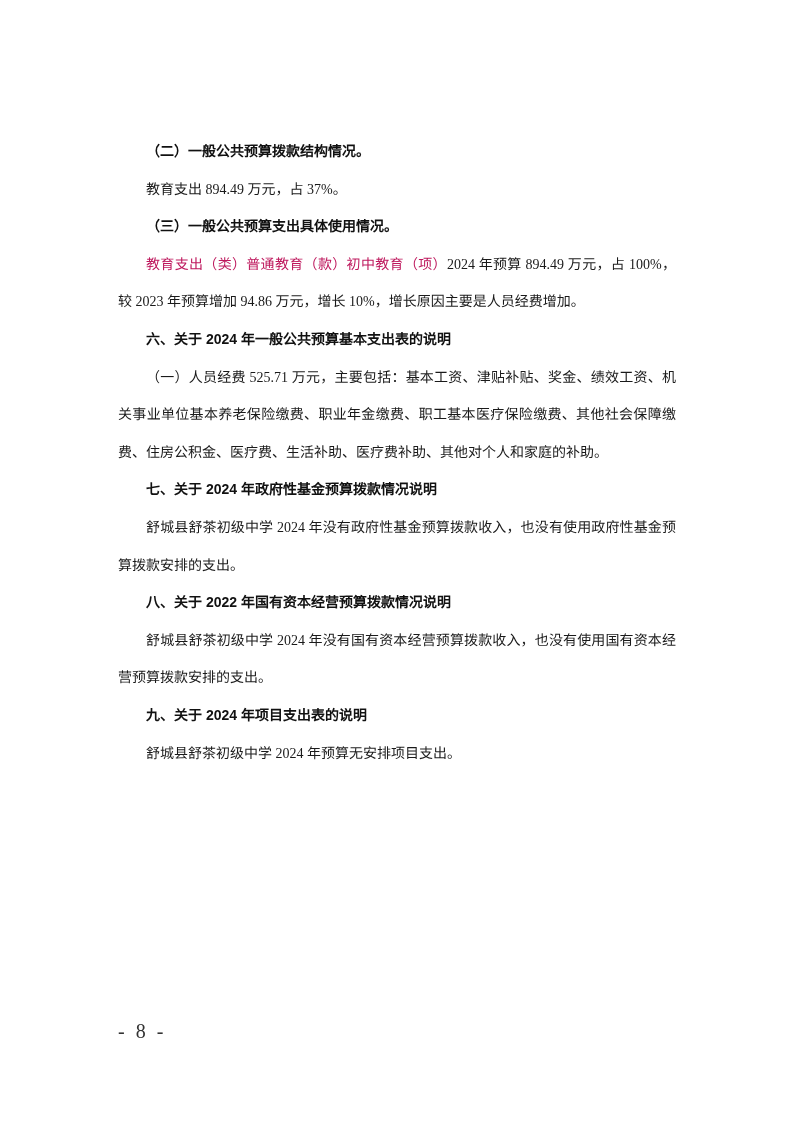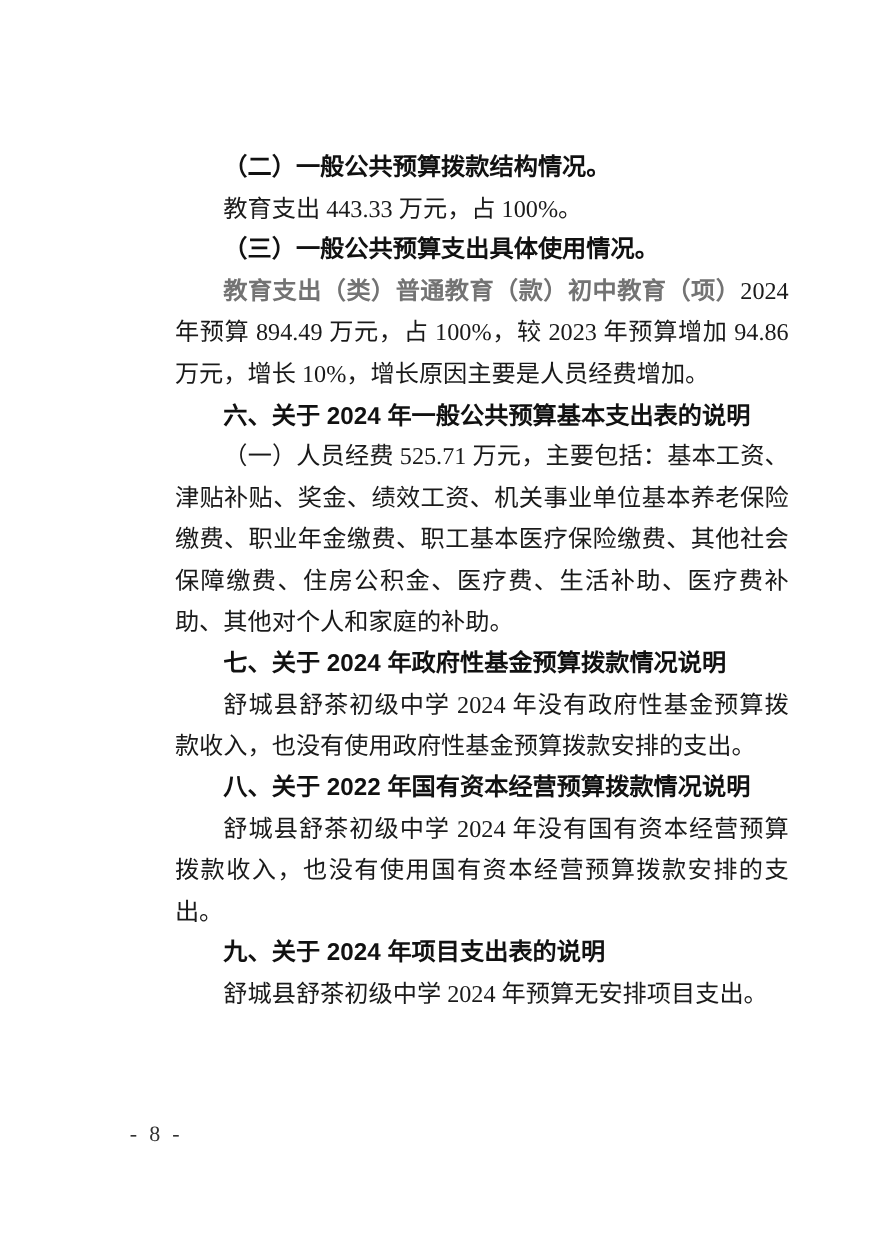--- a/index.html
+++ b/index.html
@@ -14,68 +14,67 @@
     background: #ffffff;
     overflow: hidden;
     font-family: "Liberation Serif", "DejaVu Serif", serif;
     color: #1a1a1a;
   }
   .content {
     position: absolute;
     left: 118px;
     top: 133px;
     width: 558px;
-    font-size: 22px;
+    font-size: 14px;
     line-height: 37.6px;
     text-align: justify;
     text-justify: inter-ideograph;
-    margin-left: 41px;
   }
   .content p {
     margin: 0;
     padding: 0;
     text-indent: 2em;
   }
   
   p.h1 {
     font-weight: 700;
     font-family: "Liberation Sans", "DejaVu Sans", sans-serif;
     text-align: left;
     color: #111111;
   }
   
   p.h2 {
     font-weight: 700;
     text-align: left;
     color: #111111;
   }
   .bold-lead {
-    font-weight: 700;
-    color: #737373;
+    font-weight: 400;
+    color: #be185d;
   }
   .footer {
     position: absolute;
     left: 118px;
     top: 1016px;
     font-size: 20px;
     line-height: 30px;
     letter-spacing: 3px;
     color: #333333;
     font-family: "Liberation Serif", "DejaVu Serif", serif;
   }
 </style>
 </head>
 <body>
 
 <div class="page">
   <main class="content">
 
     <p class="h2">（二）一般公共预算拨款结构情况。</p>
 
-    <p>教育支出 443.33 万元，占 100%。</p>
+    <p>教育支出 894.49 万元，占 37%。</p>
 
     <p class="h2">（三）一般公共预算支出具体使用情况。</p>
 
     <p><span class="bold-lead">教育支出（类）普通教育（款）初中教育（项）</span><span>2024 年预算 894.49 万元，占 100%，较 2023 年预算增加 94.86 万元，增长 10%，增长原因主要是人员经费增加。</span></p>
 
     <p class="h1">六、关于 2024 年一般公共预算基本支出表的说明</p>
 
 
     <p>（一）人员经费 525.71 万元，主要包括：基本工资、津贴补贴、奖金、绩效工资、机关事业单位基本养老保险缴费、职业年金缴费、职工基本医疗保险缴费、其他社会保障缴费、住房公积金、医疗费、生活补助、医疗费补助、其他对个人和家庭的补助。</p>
 

